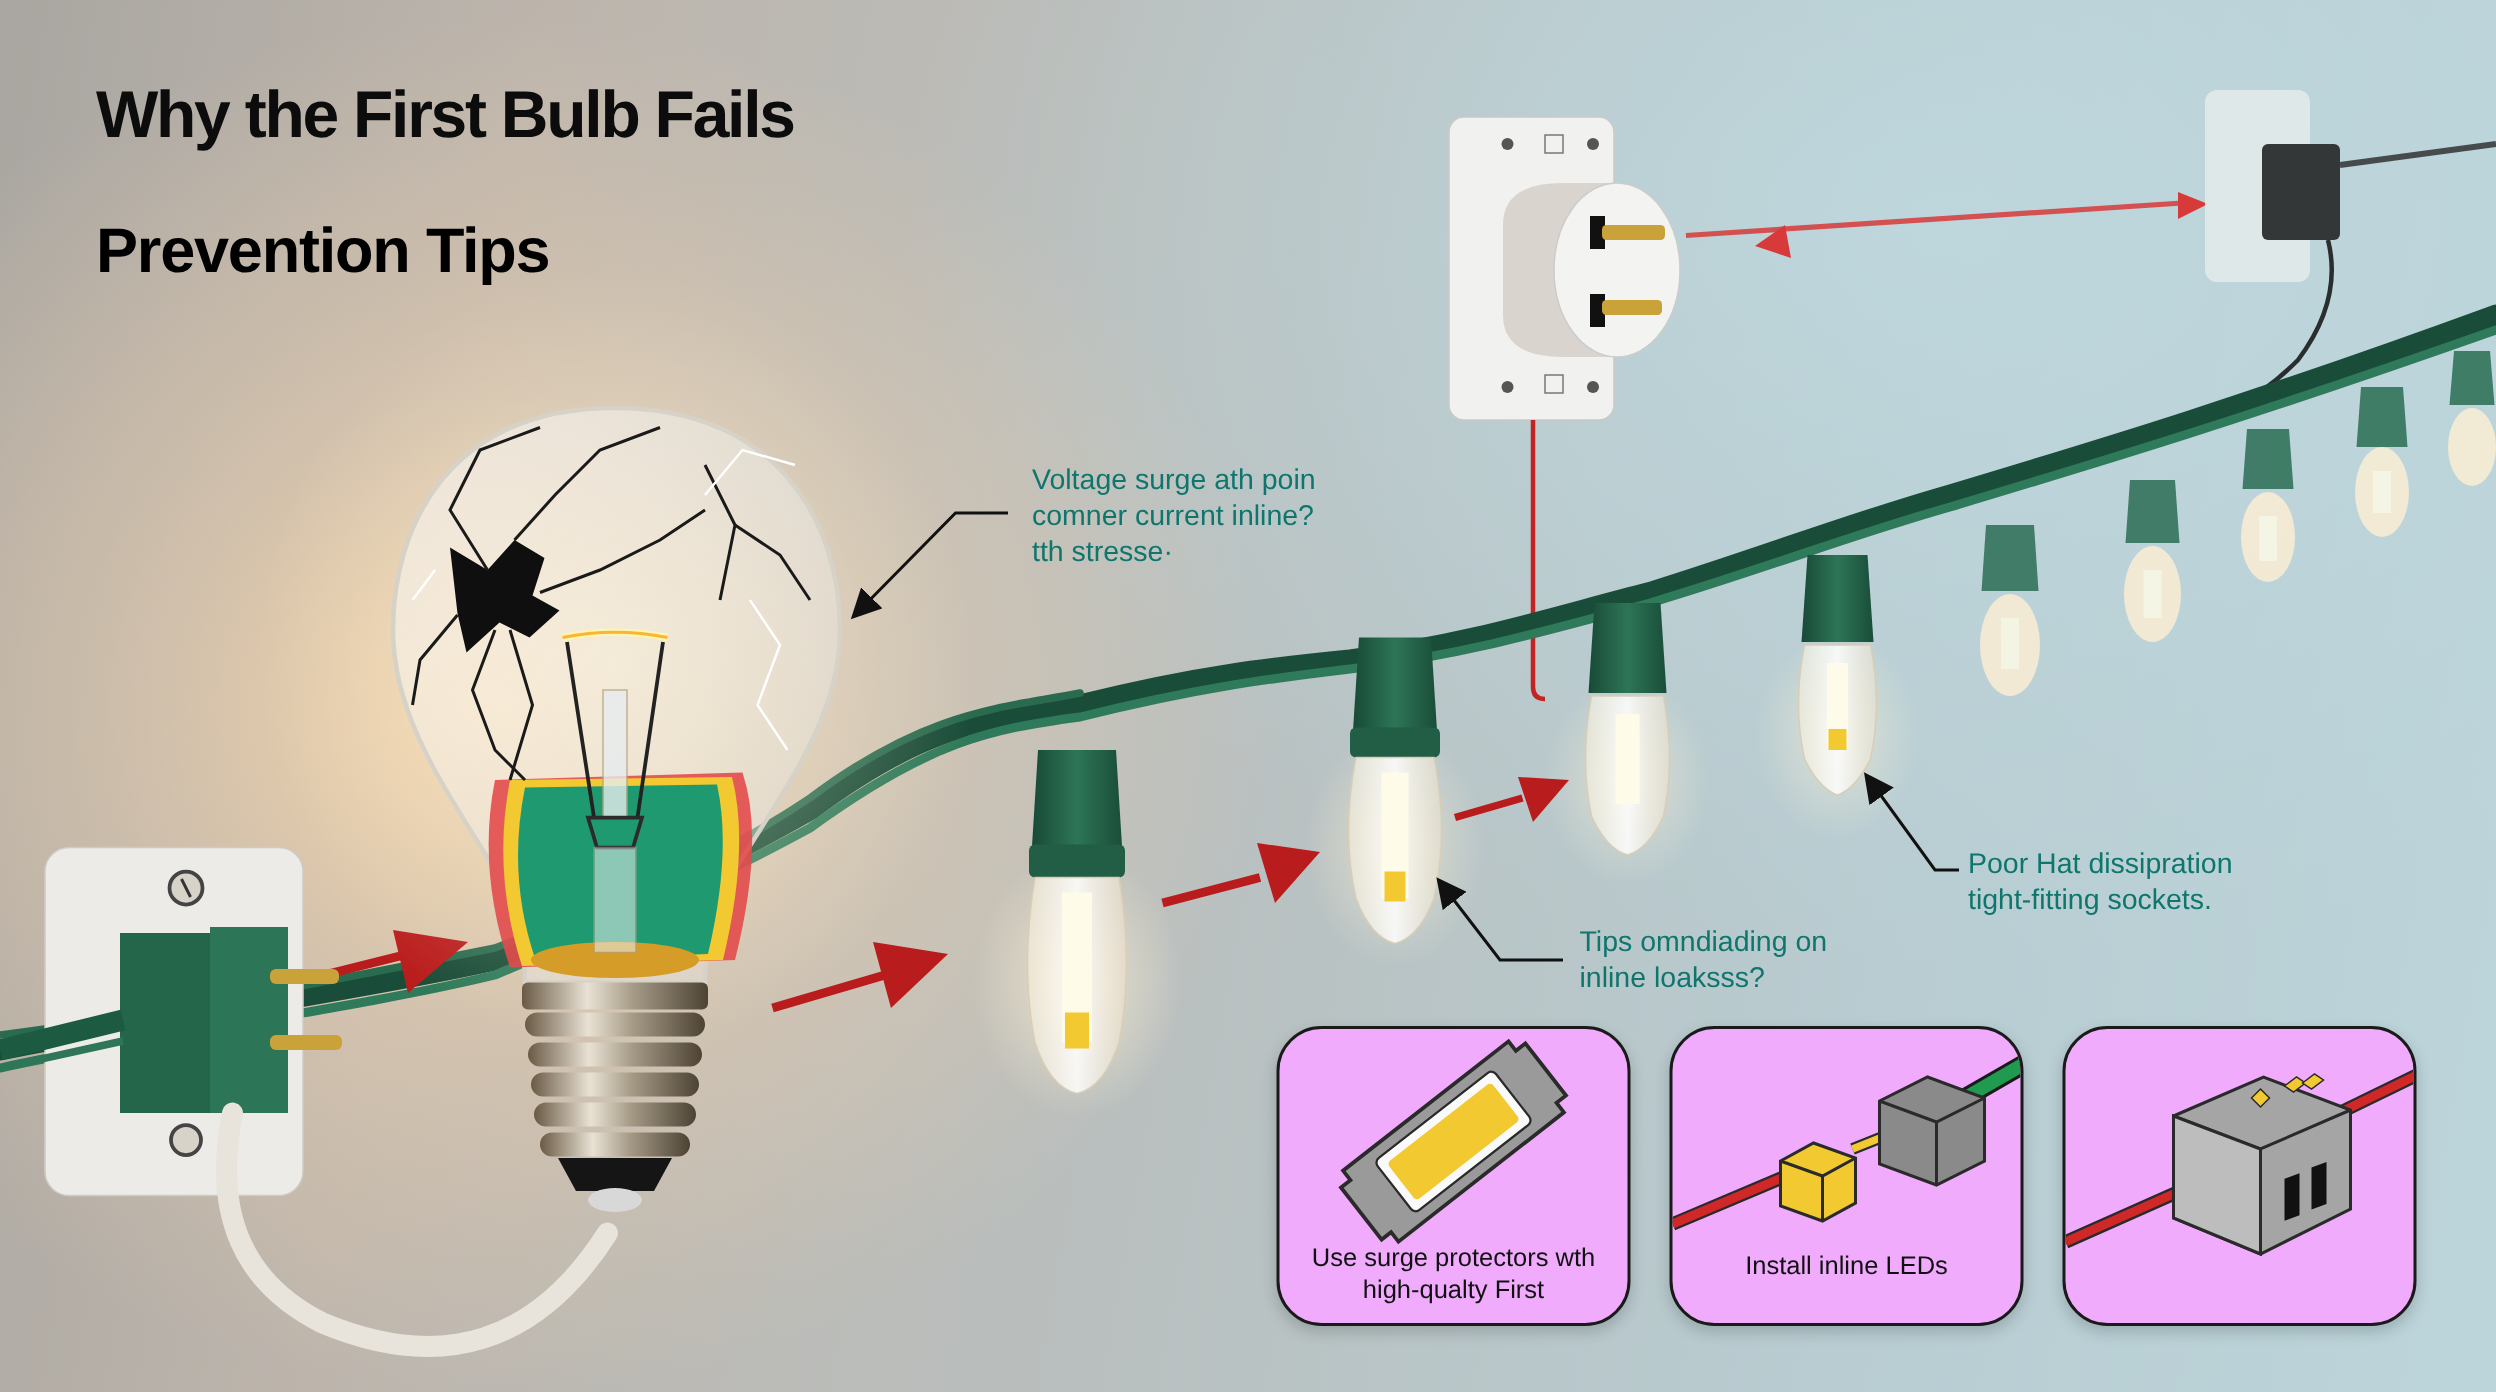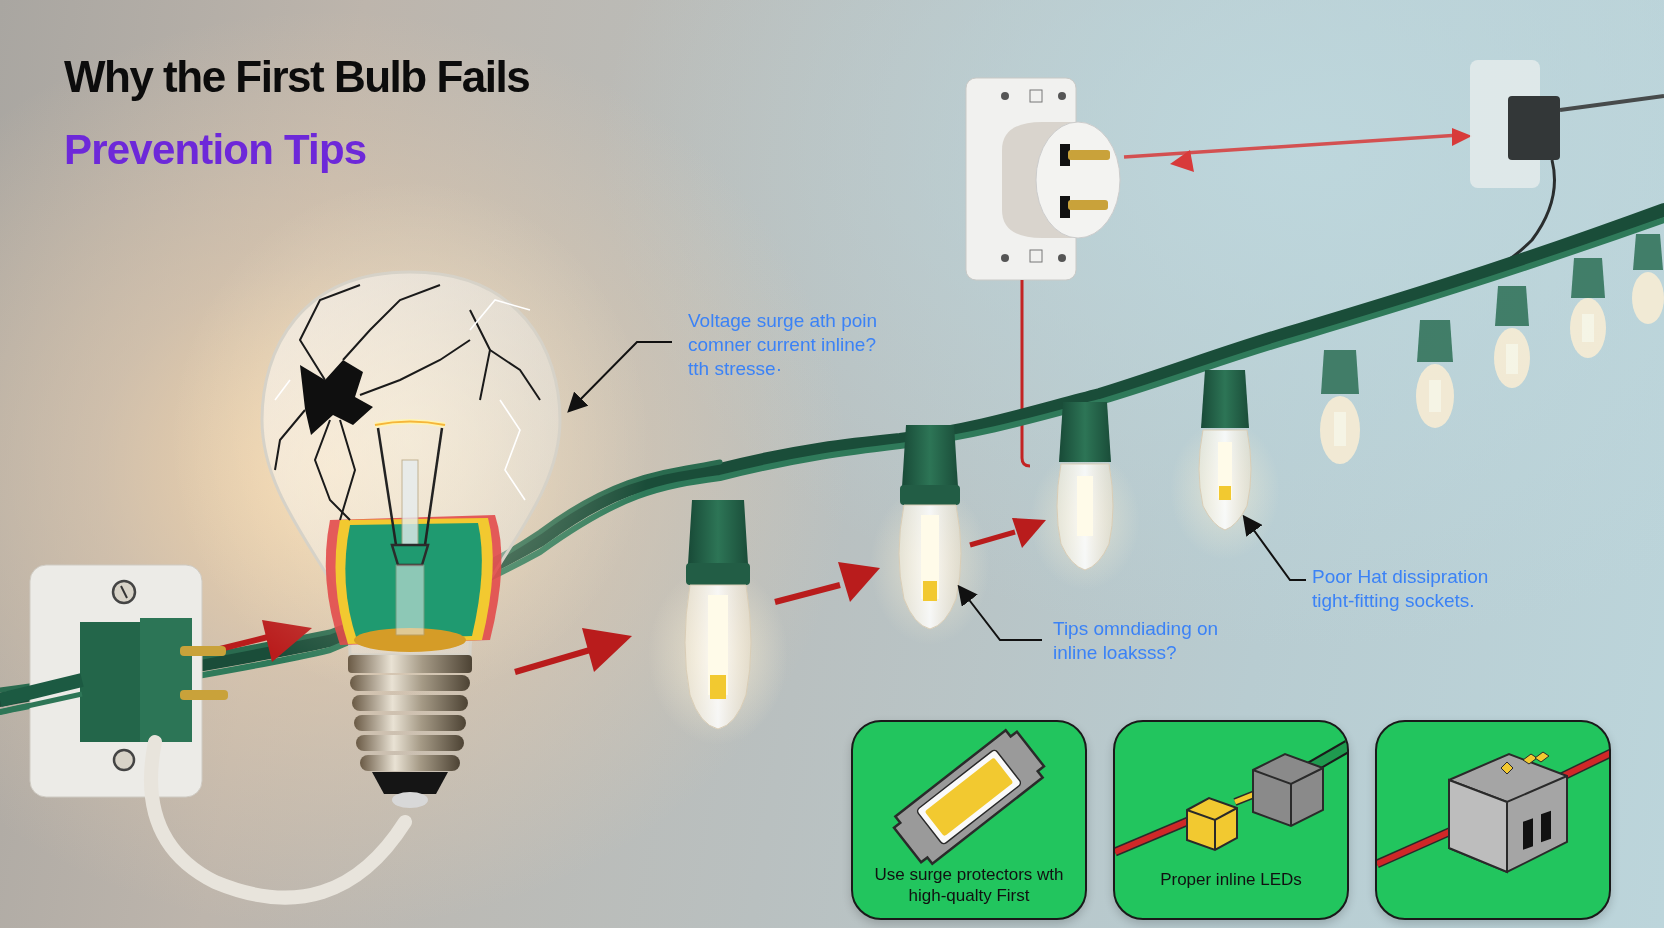--- a/index.html
+++ b/index.html
@@ -10,31 +10,31 @@
       radial-gradient(ellipse 520px 460px at 330px 470px, rgba(246,214,170,0.95) 0%, rgba(230,205,175,0.55) 45%, rgba(200,200,195,0) 100%),
       radial-gradient(ellipse 700px 500px at 1300px 150px, rgba(190,216,222,0.9) 0%, rgba(190,210,214,0) 100%),
       linear-gradient(100deg, #a9a6a1 0%, #bdb5ac 20%, #b9c0c0 50%, #b8ccd1 75%, #bcd5db 100%);
   }
   .scene { position: absolute; left: 0; top: 0; width: 1664px; height: 928px; }
   .title {
     position: absolute; left: 64px; top: 52px; margin: 0;
     font-size: 44px; font-weight: 700; letter-spacing: -1.5px; color: #0c0c0c;
   }
   .subtitle {
-    position: absolute; left: 64px; top: 126px; margin: 0;
-    font-size: 42px; font-weight: 700; letter-spacing: -0.8px; color: #6d28d9;
+    position: absolute; left: 64px; top: 143px; margin: 0;
+    font-size: 42px; font-weight: 700; letter-spacing: -0.8px; color: #000000;
   }
   .callout {
-    position: absolute; font-size: 19px; line-height: 24px; color: #3b82f6;
+    position: absolute; font-size: 19px; line-height: 24px; color: #0f766e;
     font-weight: 400; white-space: nowrap;
   }
   .callout span { display: block; }
   .card {
-    position: absolute; top: 720px; width: 232px; height: 196px;
-    background: #22c55e; border: 2.5px solid #1a1a1a; border-radius: 30px;
+    position: absolute; top: 684px; width: 232px; height: 196px;
+    background: #f0abfc; border: 2.5px solid #1a1a1a; border-radius: 30px;
     box-shadow: 0 4px 10px rgba(0,0,0,0.18); overflow: hidden;
   }
   .card svg { position: absolute; left: 0; top: 0; }
   .card-label {
     position: absolute; left: 0; right: 0; bottom: 12px; text-align: center;
     font-size: 17px; line-height: 21px; color: #111; font-weight: 400;
   }
   .card-label span { display: block; }
 </style>
 </head>
@@ -288,21 +288,21 @@
     <line x1="195" y1="46" x2="240" y2="20" stroke="#1a1a1a" stroke-width="13"></line>
     <line x1="195" y1="46" x2="240" y2="20" stroke="#1f9a4f" stroke-width="9"></line>
     <path d="M72 88 l22 -12 l28 10 v30 l-22 12 l-28 -10 z" fill="#f2c930" stroke="#2a2a2a" stroke-width="2"></path>
     <path d="M72 88 l28 10 l22 -12" fill="none" stroke="#2a2a2a" stroke-width="2"></path>
     <line x1="100" y1="98" x2="100" y2="128" stroke="#2a2a2a" stroke-width="2"></line>
     <path d="M138 48 l32 -16 l38 14 v42 l-32 16 l-38 -14 z" fill="#8a8a8a" stroke="#2a2a2a" stroke-width="2"></path>
     <path d="M138 48 l38 14 l32 -16" fill="none" stroke="#2a2a2a" stroke-width="2"></path>
     <line x1="176" y1="62" x2="176" y2="104" stroke="#2a2a2a" stroke-width="2"></line>
   </svg>
   <div class="card-label" style="bottom:28px;">
-    <span>Proper inline LEDs</span>
+    <span>Install inline LEDs</span>
   </div>
 </div>
 
 <div class="card" style="left:1375px;">
   <svg width="232" height="196" viewBox="0 0 232 196">
     <line x1="0" y1="142" x2="90" y2="102" stroke="#2a2a2a" stroke-width="9"></line>
     <line x1="0" y1="142" x2="90" y2="102" stroke="#d02828" stroke-width="6"></line>
     <line x1="170" y1="62" x2="240" y2="28" stroke="#2a2a2a" stroke-width="9"></line>
     <line x1="170" y1="62" x2="240" y2="28" stroke="#d02828" stroke-width="6"></line>
     <path d="M72 58 l60 -26 l58 22 v66 l-60 30 l-58 -24 z" fill="#a5a5a5" stroke="#2a2a2a" stroke-width="2"></path>

